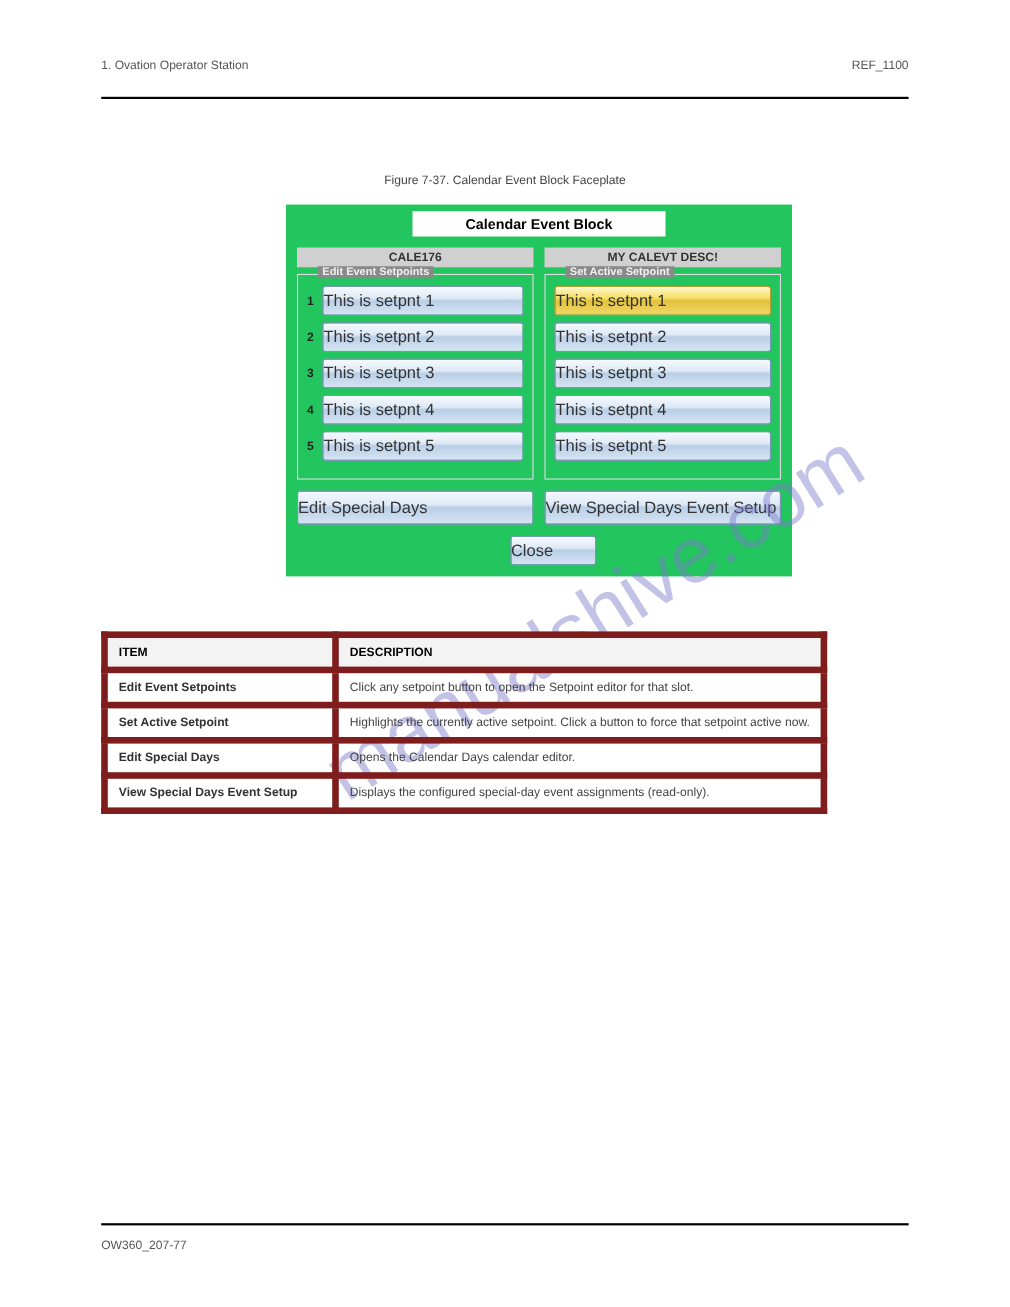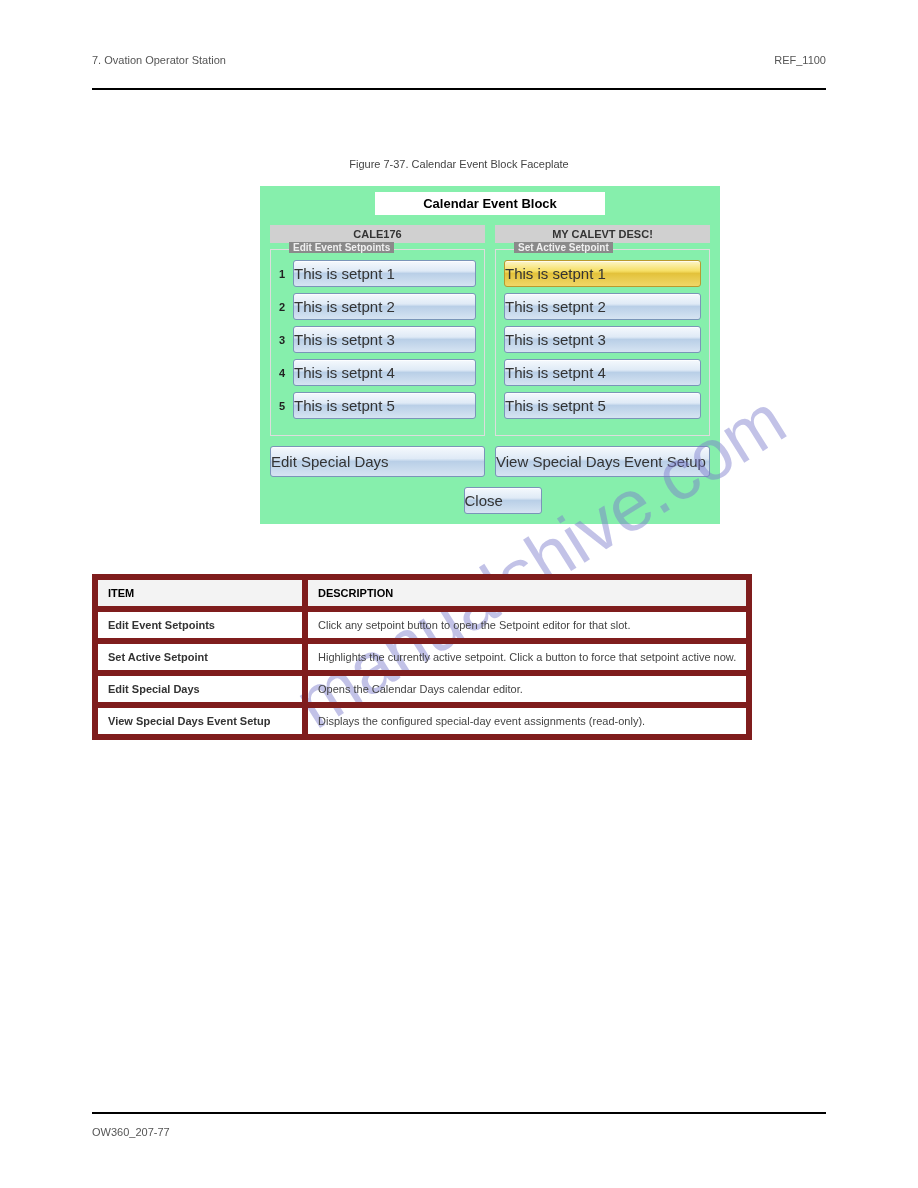--- a/index.html
+++ b/index.html
@@ -34,21 +34,21 @@
     width: 100%;
     text-align: center;
     font-size: 11px;
     color: #444;
   }
   .dialog {
     position: absolute;
     top: 186px;
     left: 260px;
     width: 460px;
-    background: #86efac;
+    background: #22c55e;
     padding: 6px;
     font-size: 11px;
   }
   .dialog-title {
     background: #fff;
     text-align: center;
     padding: 4px 0;
     font-weight: bold;
     margin: 0 auto 10px;
     width: 230px;
@@ -167,21 +167,21 @@
     display: flex;
     justify-content: flex-start;
     font-size: 11px;
     color: #555;
   }
 </style>
 </head>
 <body>
 
 <div class="page-header-top">
-  <span>7. Ovation Operator Station</span>
+  <span>1. Ovation Operator Station</span>
   <span>REF_1100</span>
 </div>
 <div class="page-rule-top"></div>
 
 <div class="fig-label">Figure 7-37. Calendar Event Block Faceplate</div>
 
 <div class="dialog">
   <div class="dialog-title">Calendar Event Block</div>
   <div class="two-col">
     <div class="col">

